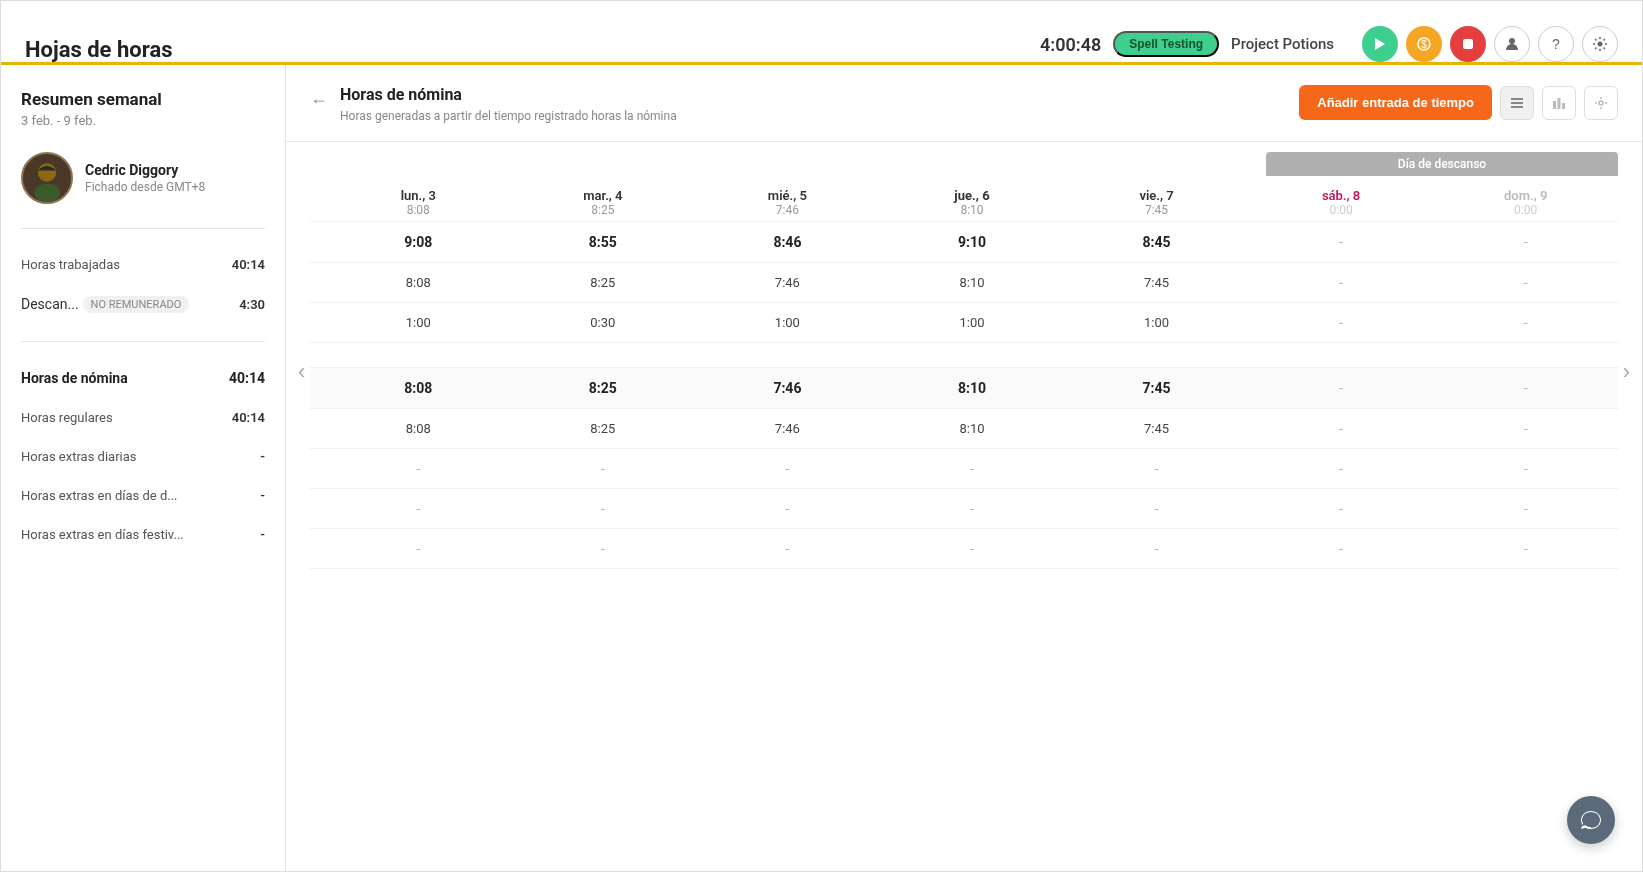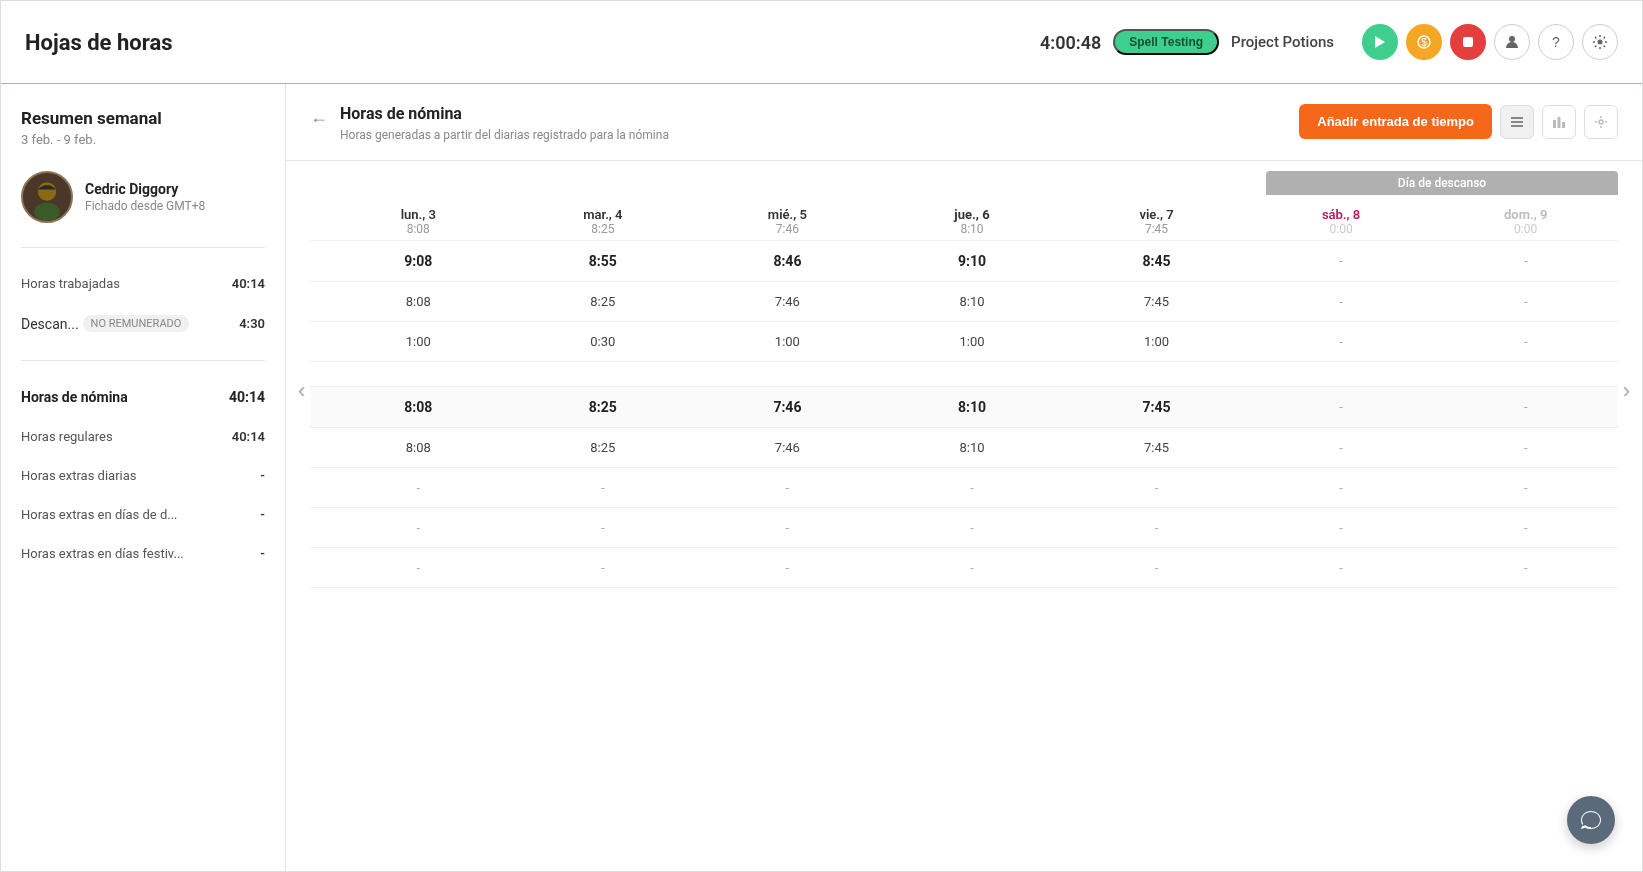--- a/index.html
+++ b/index.html
@@ -1,21 +1,21 @@
 <!DOCTYPE html>
 <html><head>
   <meta charset="utf-8">
   <style>
     * { box-sizing: border-box; margin: 0; padding: 0; }
     body { font-family: -apple-system, BlinkMacSystemFont, 'Segoe UI', Roboto, sans-serif; background: #f5f5f5; color: #333; font-size: 14px; }
 
     .app-container { width: 1643px; min-height: 872px; background: #fff; display: flex; flex-direction: column; border: 1px solid #ddd; }
 
     
-    .top-bar { display: flex; align-items: center; padding: 0 24px; height: 83px; background: #fff; border-bottom: 1px solid #eab308; }
+    .top-bar { display: flex; align-items: flex-end; padding: 0 24px; height: 64px; background: #fff; border-bottom: 3px solid #eab308; }
     .top-bar-title { font-size: 22px; font-weight: 700; color: #222; flex: 1; }
     .top-bar-center { display: flex; align-items: center; gap: 12px; }
     .timer-display { font-size: 18px; font-weight: 600; color: #333; }
     .badge-green { background: #3ecf8e; color: #14532d; border-radius: 20px; padding: 4px 14px; font-size: 12px; font-weight: 600; }
     .project-name { font-size: 15px; color: #444; font-weight: 500; }
     .top-bar-actions { display: flex; align-items: center; gap: 8px; margin-left: 16px; }
     .icon-btn { width: 36px; height: 36px; border-radius: 50%; border: none; cursor: pointer; display: flex; align-items: center; justify-content: center; font-size: 16px; }
     .icon-btn-green { background: #3ecf8e; color: #fff; }
     .icon-btn-yellow { background: #f5a623; color: #fff; }
     .icon-btn-red { background: #e53e3e; color: #fff; }
@@ -37,21 +37,21 @@
 
     .divider { height: 1px; background: #e5e5e5; margin: 8px 0; }
 
     .stat-row { display: flex; justify-content: space-between; align-items: center; padding: 4px 0; }
     .stat-label { font-size: 13px; color: #555; }
     .stat-value { font-size: 13px; font-weight: 600; color: #333; }
     .stat-row.bold .stat-label { font-weight: 700; color: #222; font-size: 14px; }
     .stat-row.bold .stat-value { font-weight: 700; color: #222; font-size: 14px; }
 
     .badge-no-rem { background: #f0f0f0; color: #888; border-radius: 10px; padding: 2px 8px; font-size: 11px; margin-right: 4px; }
-    .stat-with-badge { display: flex; align-items: center; gap: 4px; }
+    .stat-with-badge { display: flex; gap: 4px; }
 
     
     .content-area { flex: 1; overflow: auto; display: flex; flex-direction: column; }
 
     
     .content-header { display: flex; align-items: flex-start; justify-content: space-between; padding: 20px 24px 16px; border-bottom: 1px solid #e5e5e5; background: #fff; }
     .content-header-left { display: flex; align-items: flex-start; gap: 12px; }
     .back-arrow { font-size: 18px; color: #888; cursor: pointer; margin-top: 2px; }
     .content-header-title { font-size: 16px; font-weight: 700; color: #222; }
     .content-header-subtitle { font-size: 12px; color: #888; margin-top: 4px; max-width: 350px; line-height: 1.4; }
@@ -184,21 +184,21 @@
       </div>
     </div>
 
     <div class="content-area">
 
       <div class="content-header">
         <div class="content-header-left">
           <span class="back-arrow">←</span>
           <div>
             <div class="content-header-title">Horas de nómina</div>
-            <div class="content-header-subtitle">Horas generadas a partir del diarias registrado para la nómina</div>
+            <div class="content-header-subtitle">Horas generadas a partir del tiempo registrado horas la nómina</div>
           </div>
         </div>
         <div class="content-header-right">
           <button class="add-btn">Añadir entrada de tiempo</button>
           <button class="view-btn active">
             <svg width="14" height="14" viewBox="0 0 14 14" fill="#888">
                 <rect x="1" y="2" width="12" height="2"></rect>
                 <rect x="1" y="6" width="12" height="2"></rect>
                 <rect x="1" y="10" width="12" height="2"></rect>
               </svg>

